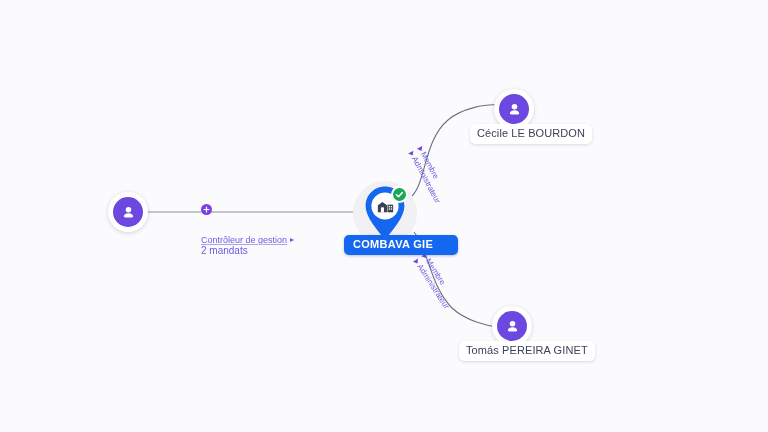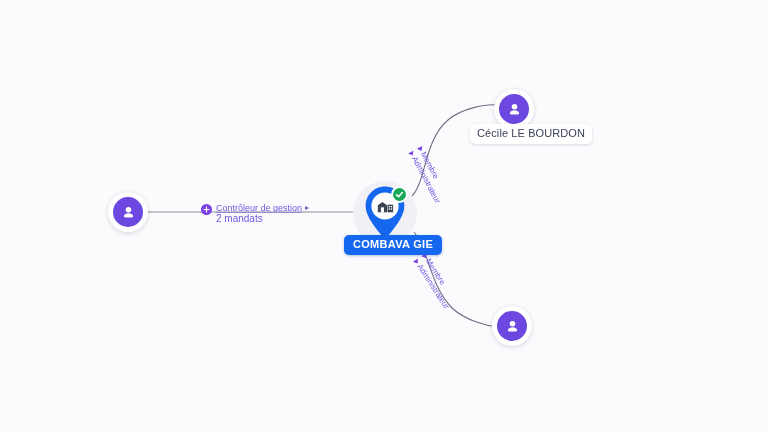--- a/index.html
+++ b/index.html
@@ -110,31 +110,32 @@
 
   .company-label {
     position: absolute;
     background: #1667f0;
     color: #ffffff;
     font-size: 11px;
     line-height: 13px;
     font-weight: bold;
     letter-spacing: 0.3px;
     border-radius: 5px;
-    padding: 3px 9px 4px 9px;
+    padding: 3px 25px 4px 9px;
     white-space: nowrap;
     box-shadow: 0 1px 3px rgba(20,60,160,0.3);
   }
 
   
   .edge-label-h {
     position: absolute;
     display: flex;
     align-items: flex-start;
-    gap: 4px;
+    gap: 20px;
+    flex-direction: column;
   }
   .plus-badge {
     width: 11px;
     height: 11px;
     border-radius: 50%;
     background: #7b3fe4;
     flex: 0 0 auto;
     margin-top: 1px;
     display: flex;
     align-items: center;
@@ -265,20 +266,21 @@
 
   <div class="person-node" style="left:492px; top:306px;">
     <div class="person-ring"></div>
     <div class="person-disc">
       <svg width="17" height="17" viewBox="0 0 24 24" fill="#ffffff">
         <circle cx="12" cy="8" r="3.9"></circle>
         <path d="M12 13.2c-4.1 0-6.6 2.3-6.6 4.4 0 0.9 1 1.3 2 1.3h9.2c1 0 2-0.4 2-1.3 0-2.1-2.5-4.4-6.6-4.4z"></path>
       </svg>
     </div>
   </div>
+  <div class="label-pill" style="left:459px; top:341px;">Tomás PEREIRA GINET</div>
 
   <div class="company-node" style="left:353px; top:181px;">
     <div class="company-halo"></div>
     <div class="pin-wrap">
       <svg width="42" height="56" viewBox="0 0 42 56">
         <path d="M21 1.6 C10.2 1.6 1.6 10.2 1.6 21 C1.6 32 13 45 21 54.4 C29 45 40.4 32 40.4 21 C40.4 10.2 31.8 1.6 21 1.6 Z" fill="#1667f0"></path>
         <circle cx="21" cy="21" r="13.6" fill="#ffffff"></circle>
       </svg>
     </div>
     <span style="position:absolute; left:22px; top:15px; width:20px; height:20px; display:flex; align-items:center; justify-content:center;">

